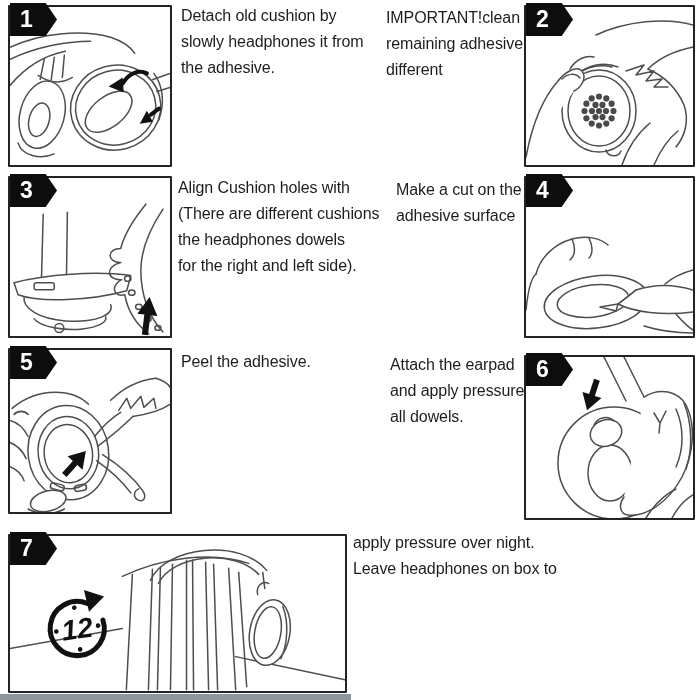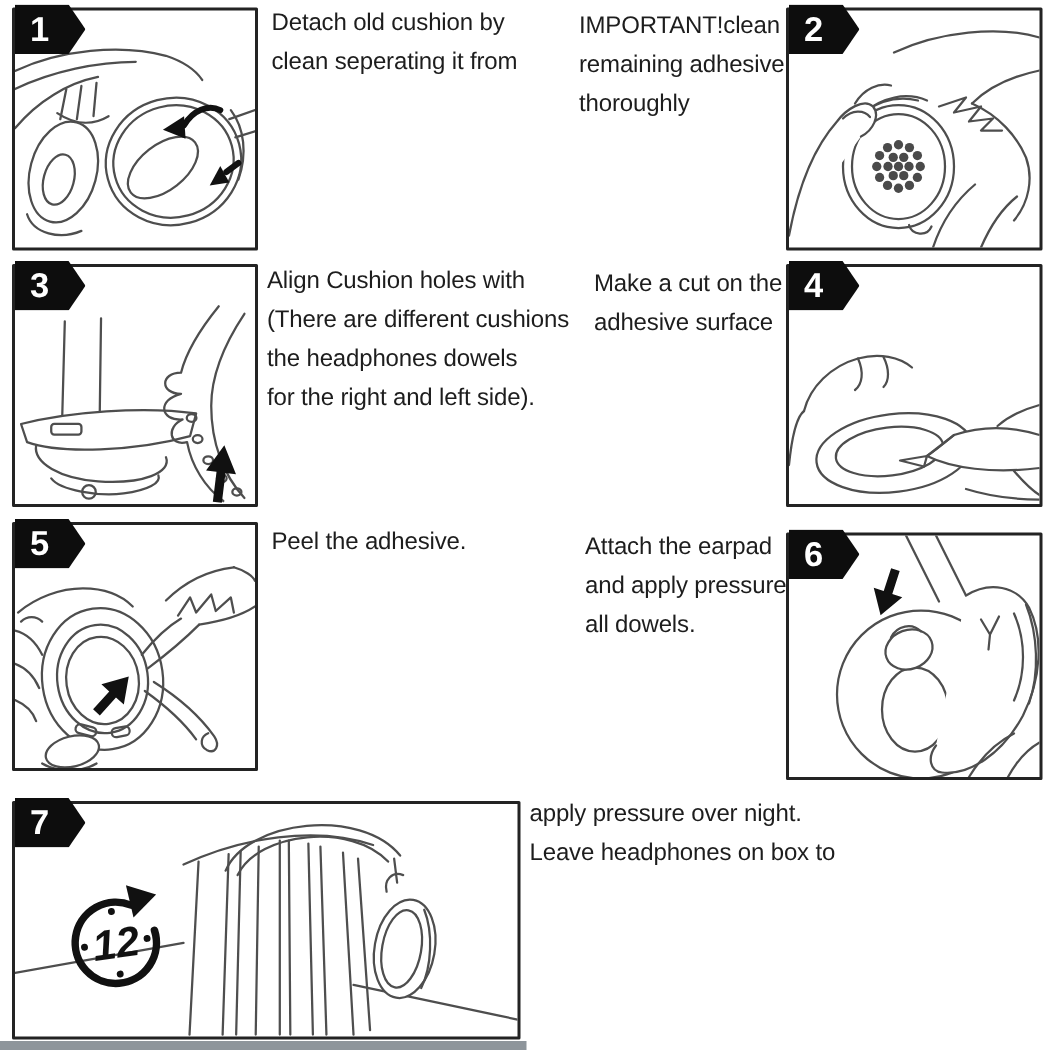--- a/index.html
+++ b/index.html
@@ -57,27 +57,28 @@
     <g>
       <path class="inkline" d="M112,76 C118,66 128,62 136,66"></path>
       <polygon class="ink" points="112,70 98,79 113,85"></polygon>
       <path class="inkline" d="M148,101 L140,107"></path>
       <polygon class="ink" points="129,116 142,114 136,103"></polygon>
     </g>
   </svg>
 </div>
 <div class="step-text" style="left:181px;top:3px">
   <div>Detach old cushion by</div>
-  <div>clean seperating it from</div>
+  <div>slowly headphones it from</div>
+  <div>the adhesive.</div>
 </div>
 
 <div class="step-text" style="left:386px;top:5px">
   <div>IMPORTANT!clean</div>
   <div>remaining adhesive</div>
-  <div>thoroughly</div>
+  <div>different</div>
 </div>
 <div class="badge" style="left:526px;top:3px">
     <span>2</span>
   </div>
 <div class="panel" style="left:524px;top:5px;width:171px;height:162px">
   <svg class="art" viewBox="0 0 167 158">
     <g>
       <path class="sk" d="M70,28 C100,14 140,10 167,18"></path>
       <path class="sk" d="M167,40 C148,44 132,52 122,62"></path>
       <path class="sk" d="M100,64 L118,58 L110,68 L128,64 L120,74 L136,72 L128,80 L142,80"></path>

